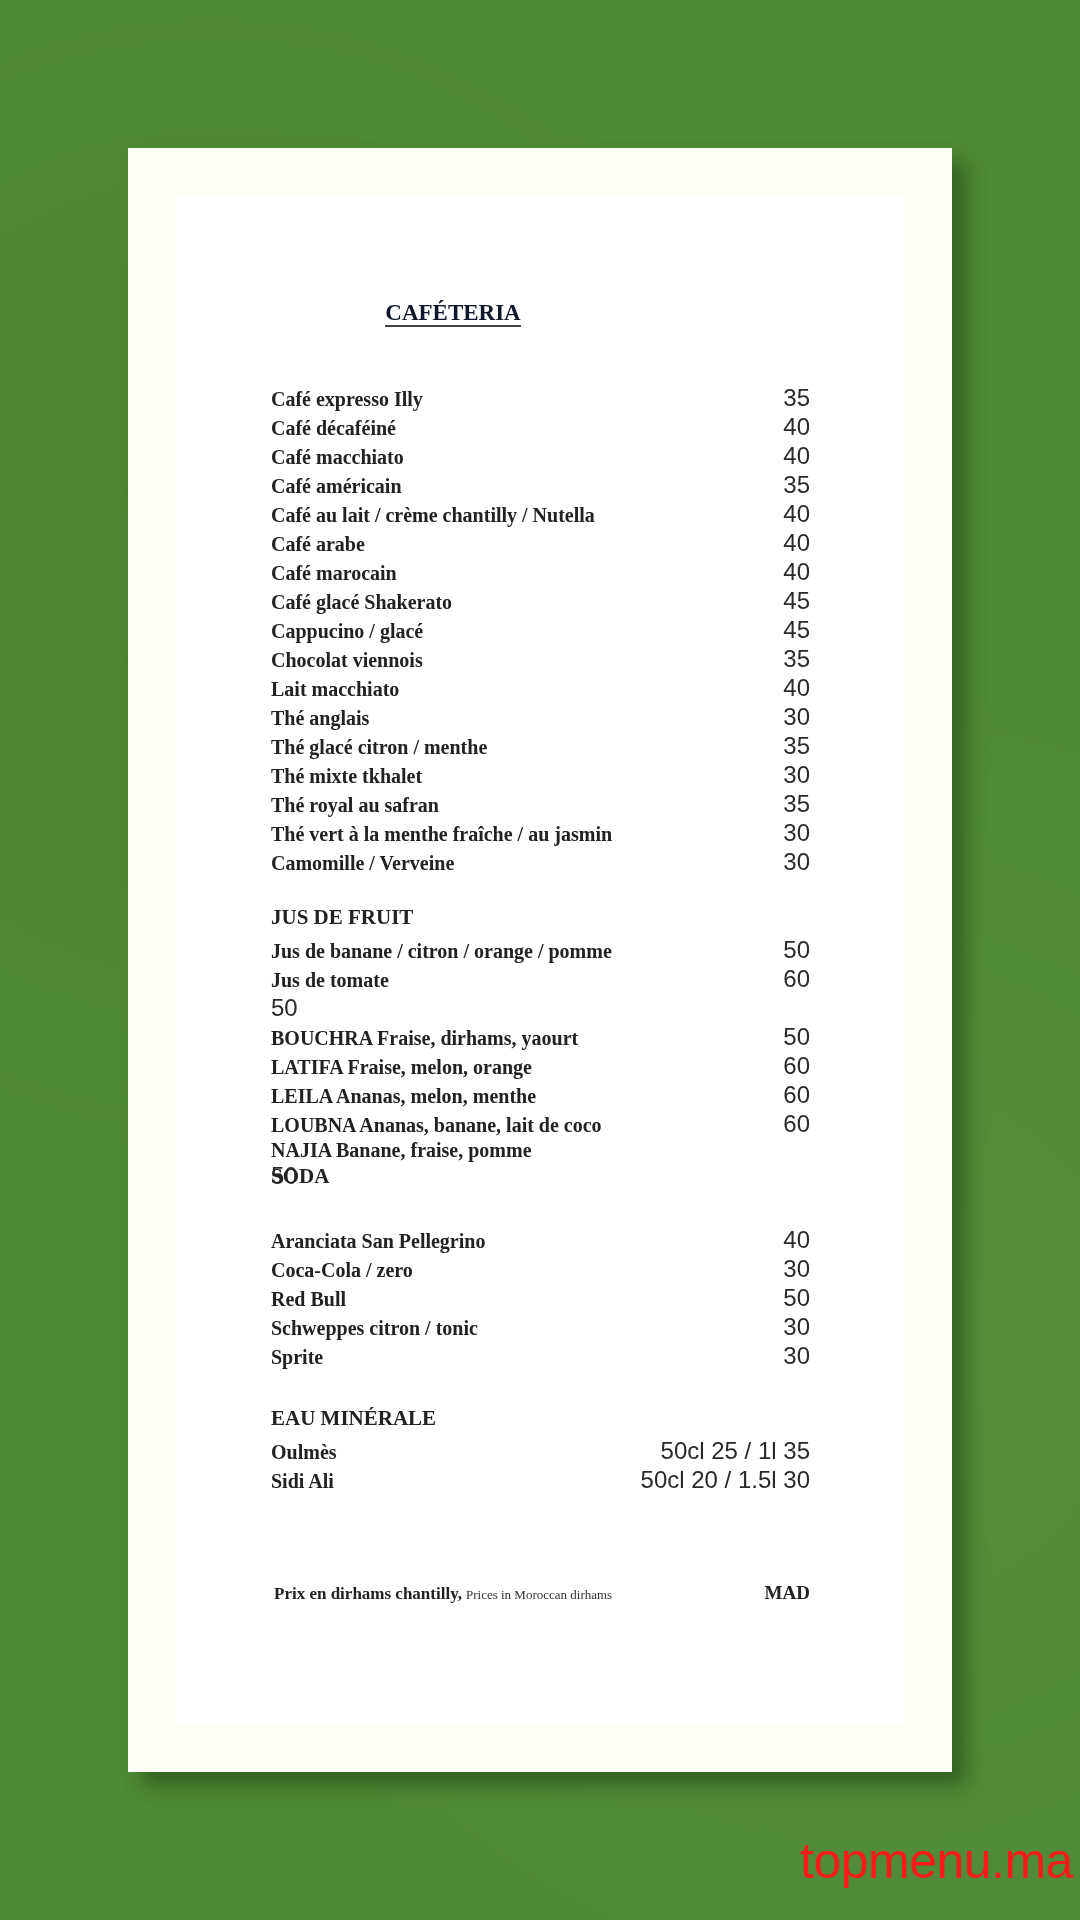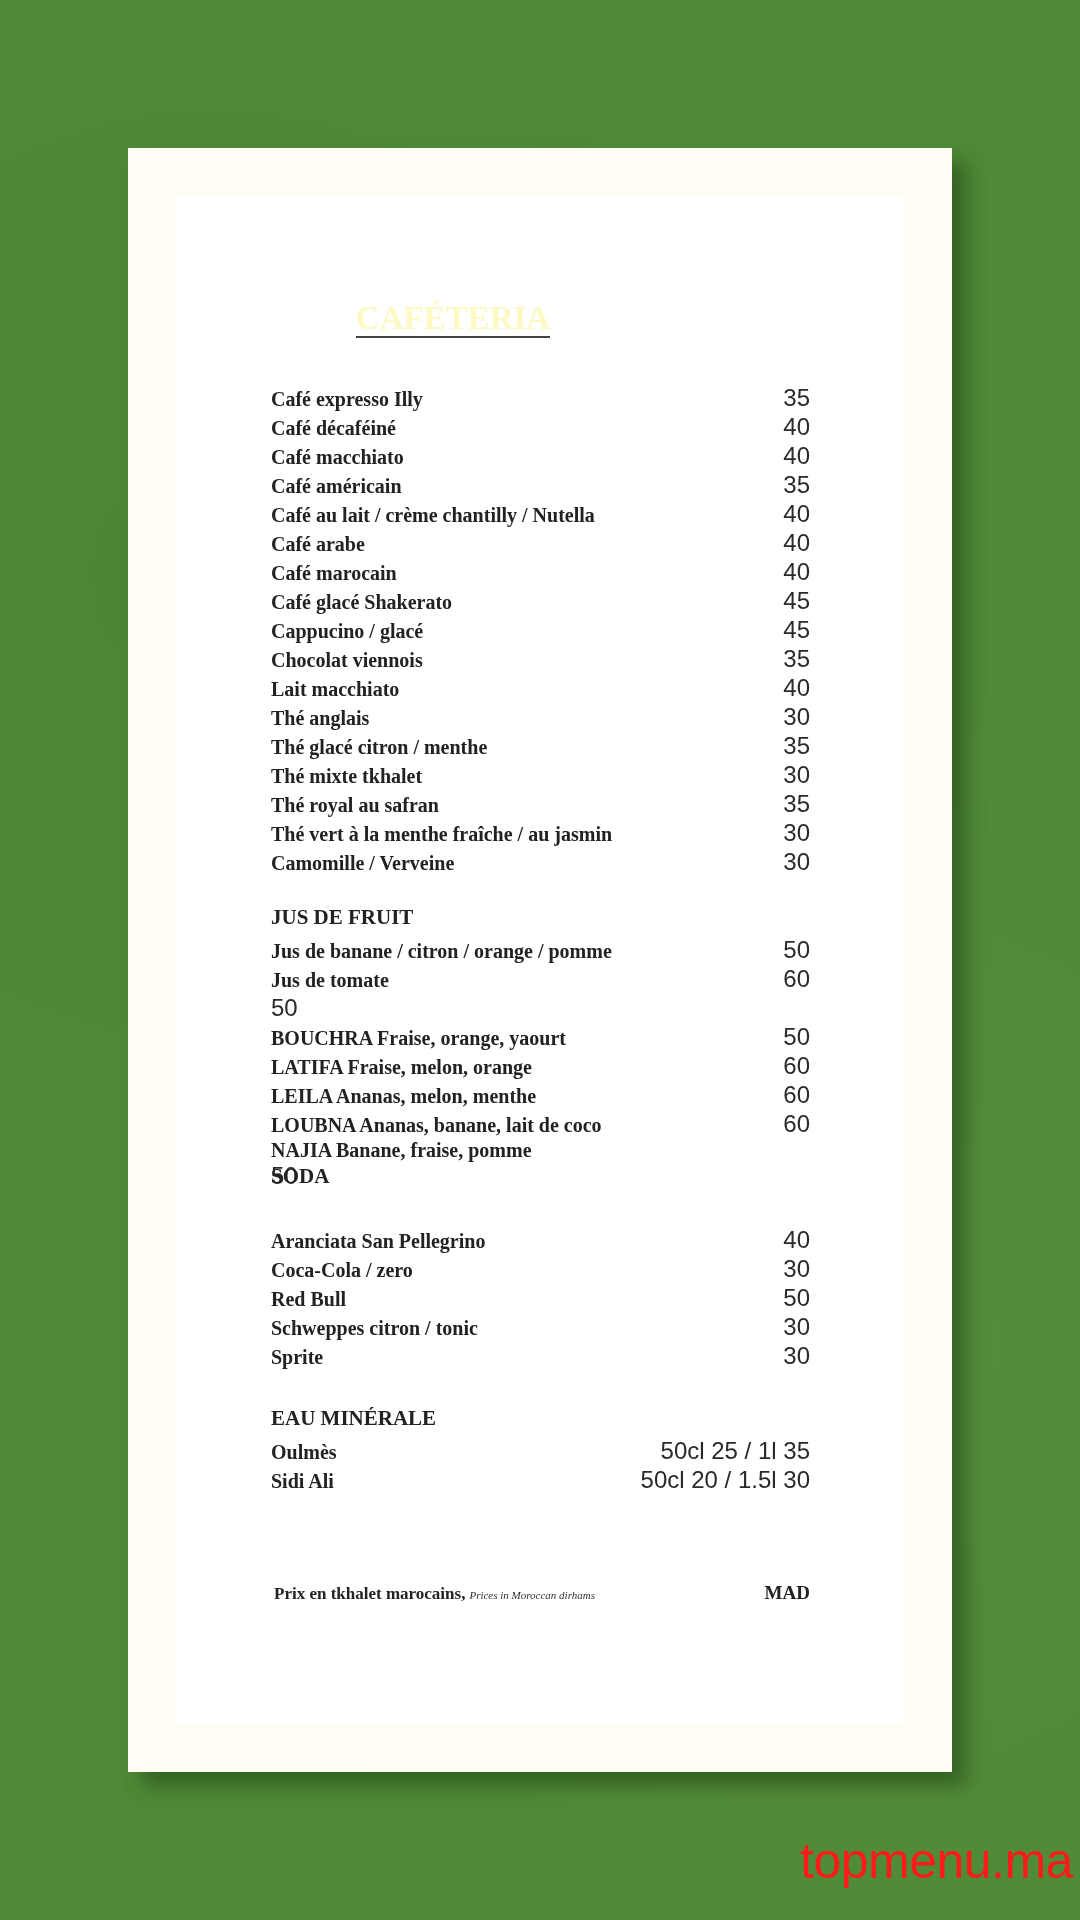--- a/index.html
+++ b/index.html
@@ -15,21 +15,21 @@
     background:#fffdf4;
     box-shadow: 14px 14px 18px rgba(20,50,10,0.45);
   }
   .paper-inner {
     position:absolute; left:47px; top:47px; right:47px; bottom:47px;
     background:#ffffff;
   }
   .title {
     position:absolute; left:0; width:906px; top:300px; text-align:center;
     font-family:"Liberation Serif", "DejaVu Serif", serif; font-weight:bold;
-    font-size:33px; color:#fef9c3; letter-spacing:0px;
+    font-size:23px; color:#0f172a; letter-spacing:0px;
   }
   .title span { border-bottom:2px solid #444; padding-bottom:0px; }
   .row {
     position:absolute; left:271px; width:539px; height:29px;
     display:flex; justify-content:space-between; align-items:baseline;
   }
   .name {
     font-family:"Liberation Serif", "DejaVu Serif", serif; font-weight:bold;
     font-size:20px; color:#222; white-space:nowrap;
   }
@@ -41,21 +41,21 @@
     position:absolute; left:271px;
     font-family:"Liberation Serif", "DejaVu Serif", serif; font-weight:bold;
     font-size:21px; color:#222;
   }
   .footer {
     position:absolute; left:274px; width:536px; top:1582px;
     display:flex; justify-content:space-between; align-items:baseline;
     font-family:"Liberation Serif", "DejaVu Serif", serif; color:#222;
   }
   .footer .fr { font-weight:bold; font-size:17px; }
-  .footer .en { font-style:italic; font-size:11px; font-weight:normal; color:#333; }
+  .footer .en { font-size:13px; font-weight:normal; color:#333; }
   .footer .cur { font-weight:bold; font-size:19px; }
   .watermark {
     position:absolute; left:800px; top:1832px;
     font-family:"Liberation Sans", "DejaVu Sans", sans-serif;
     font-size:50px; color:#ff1a1a; letter-spacing:-0.5px;
   }
 </style>
 </head>
 <body>
 
@@ -143,21 +143,21 @@
       <span class="price">50</span>
     </div>
     <div class="row" style="top: 965px;">
       <span class="name">Jus de tomate</span>
       <span class="price">60</span>
     </div>
     <div class="row" style="top: 994px;">
       <span class="price">50</span>
     </div>
     <div class="row" style="top: 1023px;">
-      <span class="name">BOUCHRA Fraise, orange, yaourt</span>
+      <span class="name">BOUCHRA Fraise, dirhams, yaourt</span>
       <span class="price">50</span>
     </div>
     <div class="row" style="top: 1052px;">
       <span class="name">LATIFA Fraise, melon, orange</span>
       <span class="price">60</span>
     </div>
     <div class="row" style="top: 1081px;">
       <span class="name">LEILA Ananas, melon, menthe</span>
       <span class="price">60</span>
     </div>
@@ -202,19 +202,19 @@
       <span class="price">50cl 25 / 1l 35</span>
     </div>
     <div class="row" style="top: 1466px; justify-content: space-between;">
       <span class="name">Sidi Ali</span>
       <span class="price">50cl 20 / 1.5l 30</span>
     </div>
   </div>
 
 <div class="footer">
   <span>
-    <span class="fr">Prix en tkhalet marocains,</span>
+    <span class="fr">Prix en dirhams chantilly,</span>
     <span class="en">Prices in Moroccan dirhams</span>
   </span>
   <span class="cur">MAD</span>
 </div>
 
 <div class="watermark">topmenu.ma</div>
 
 </body></html>

